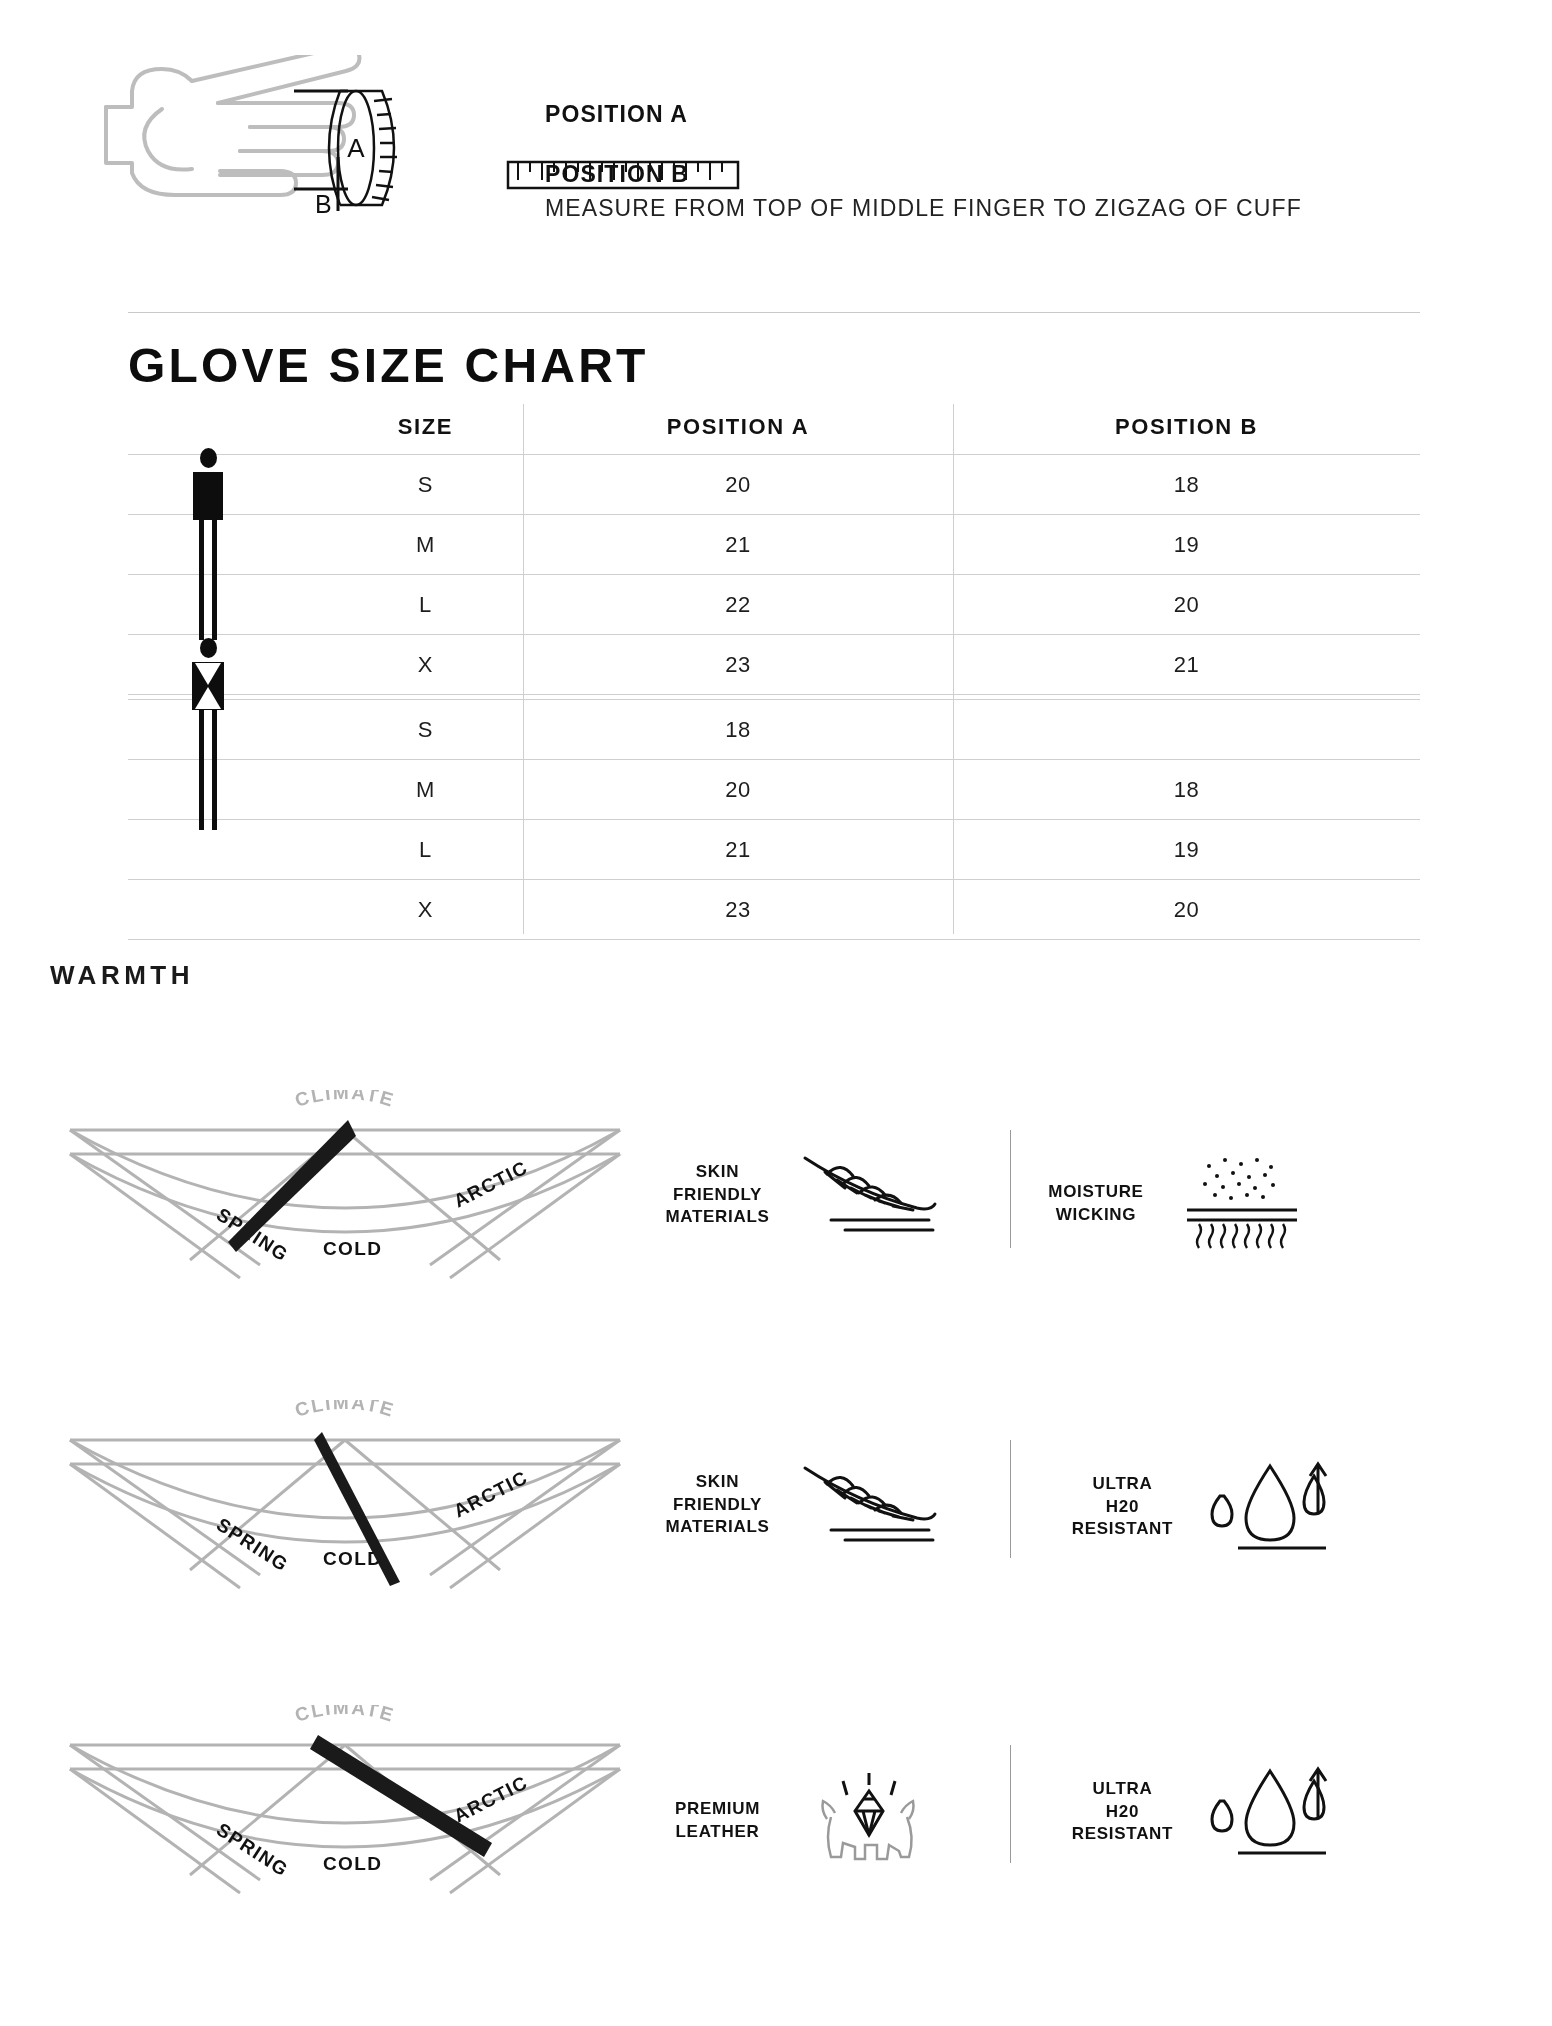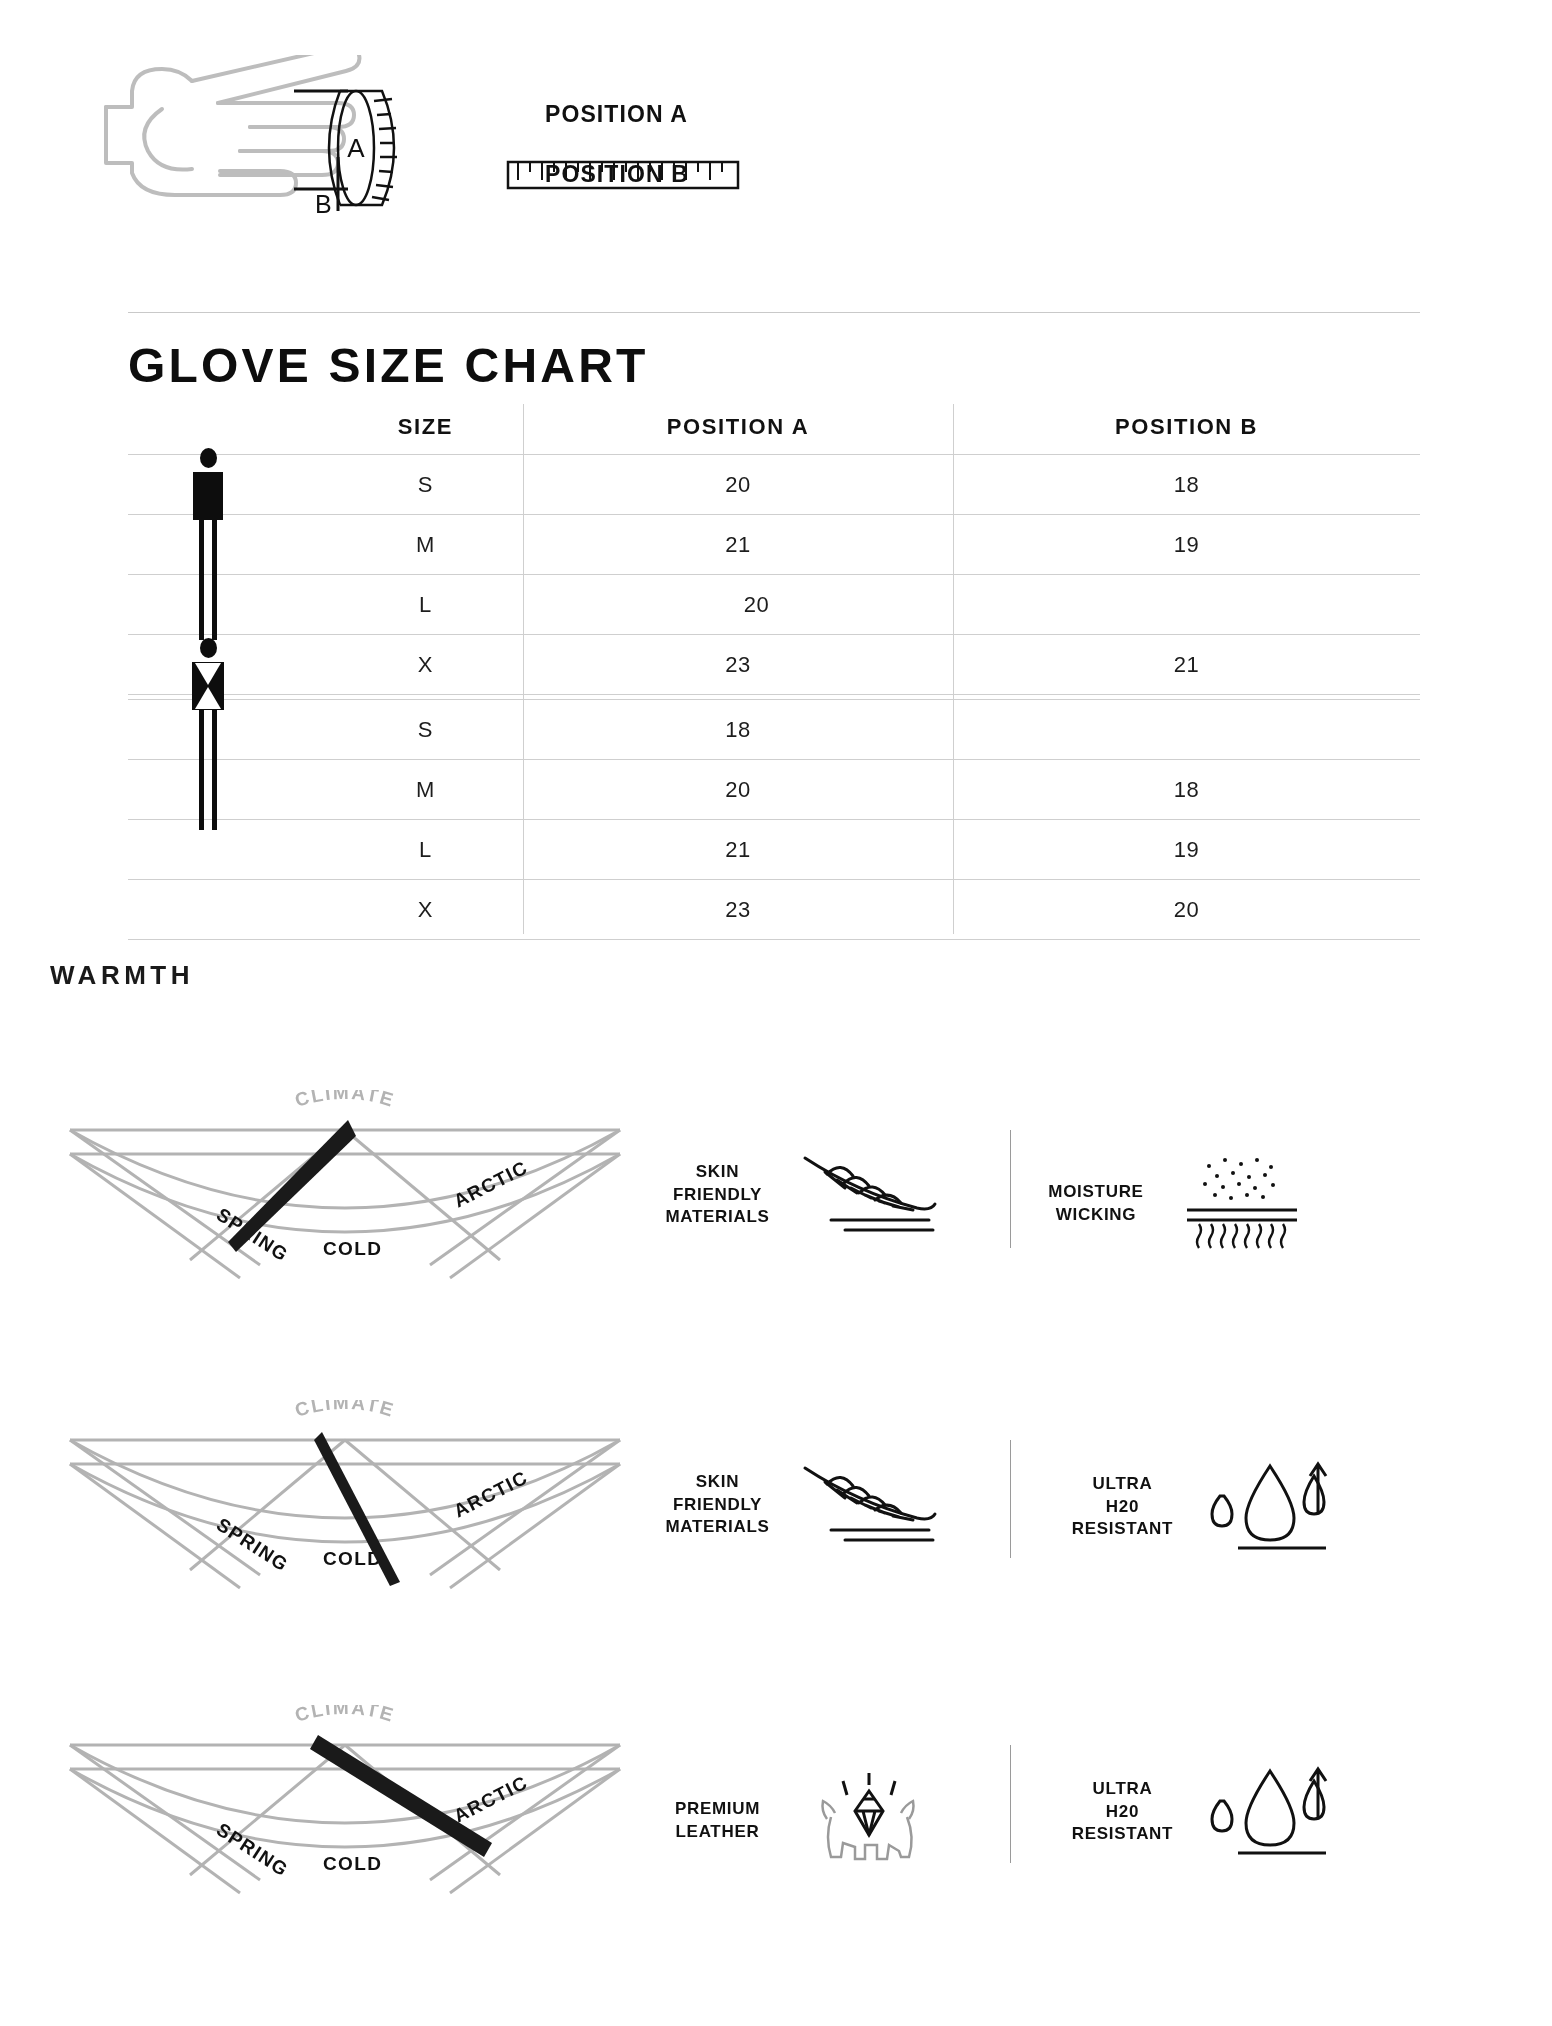--- a/index.html
+++ b/index.html
@@ -190,20 +190,21 @@
       </svg>
       <span style="position:absolute; left:215px; top:135px; font-size:25px; color:#111;">B</span>
     </div>
 
     <div class="pos-notes">
       <div class="pos-block">
         <div class="pos-title">POSITION A</div>
       </div>
       <div class="pos-block">
         <div class="pos-title">POSITION B</div>
+        <div class="pos-desc">MEASURE FROM TOP OF MIDDLE FINGER TO ZIGZAG OF CUFF</div>
       </div>
     </div>
   </div>
 
   <div class="divider-rule"></div>
 
   <div class="chart-title">GLOVE SIZE CHART</div>
 
   <div class="size-table">
 
@@ -248,20 +249,21 @@
       <div class="st-cell col-icon"></div>
       <div class="st-cell col-size">M</div>
       <div class="st-cell col-a">21</div>
       <div class="st-cell col-b">19</div>
     </div>
     <div class="hline"></div>
 
     <div class="st-row st-body-row">
       <div class="st-cell col-icon"></div>
       <div class="st-cell col-size">L</div>
+      <div class="st-cell col-a">22</div>
       <div class="st-cell col-b">20</div>
     </div>
     <div class="hline"></div>
 
     <div class="st-row st-body-row">
       <div class="st-cell col-icon"></div>
       <div class="st-cell col-size">X</div>
       <div class="st-cell col-a">23</div>
       <div class="st-cell col-b">21</div>
     </div>

